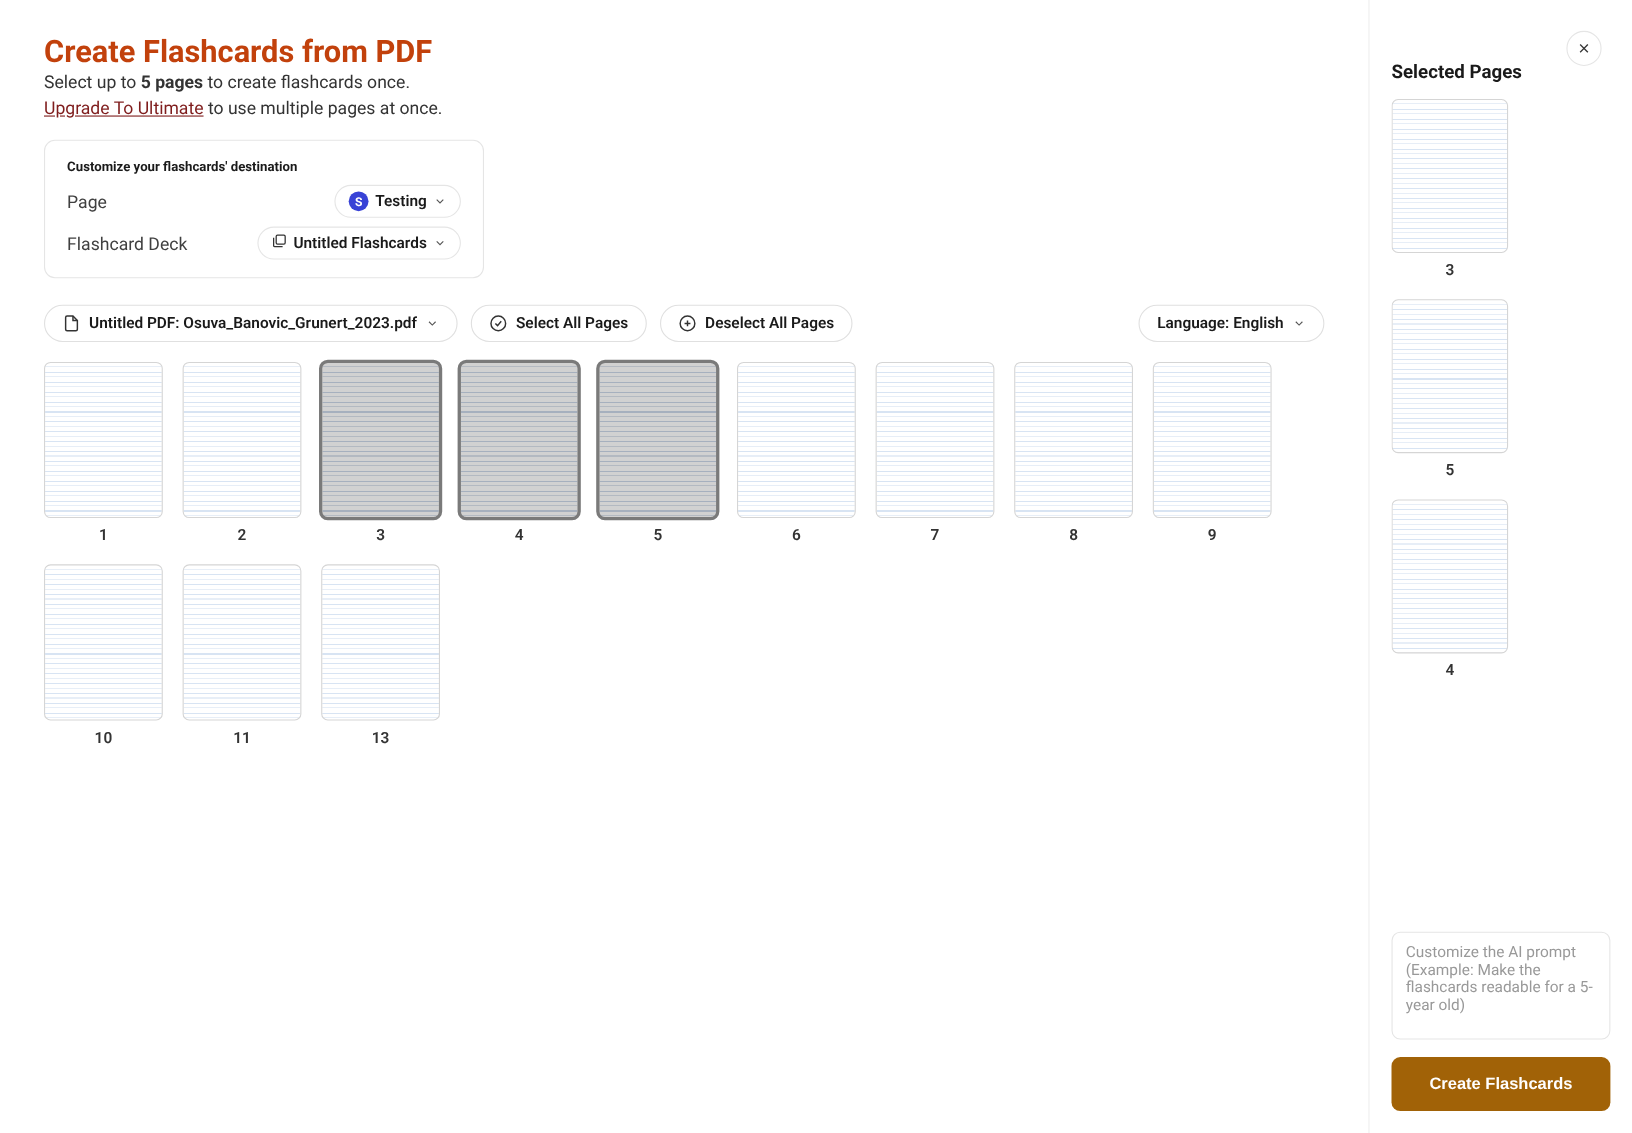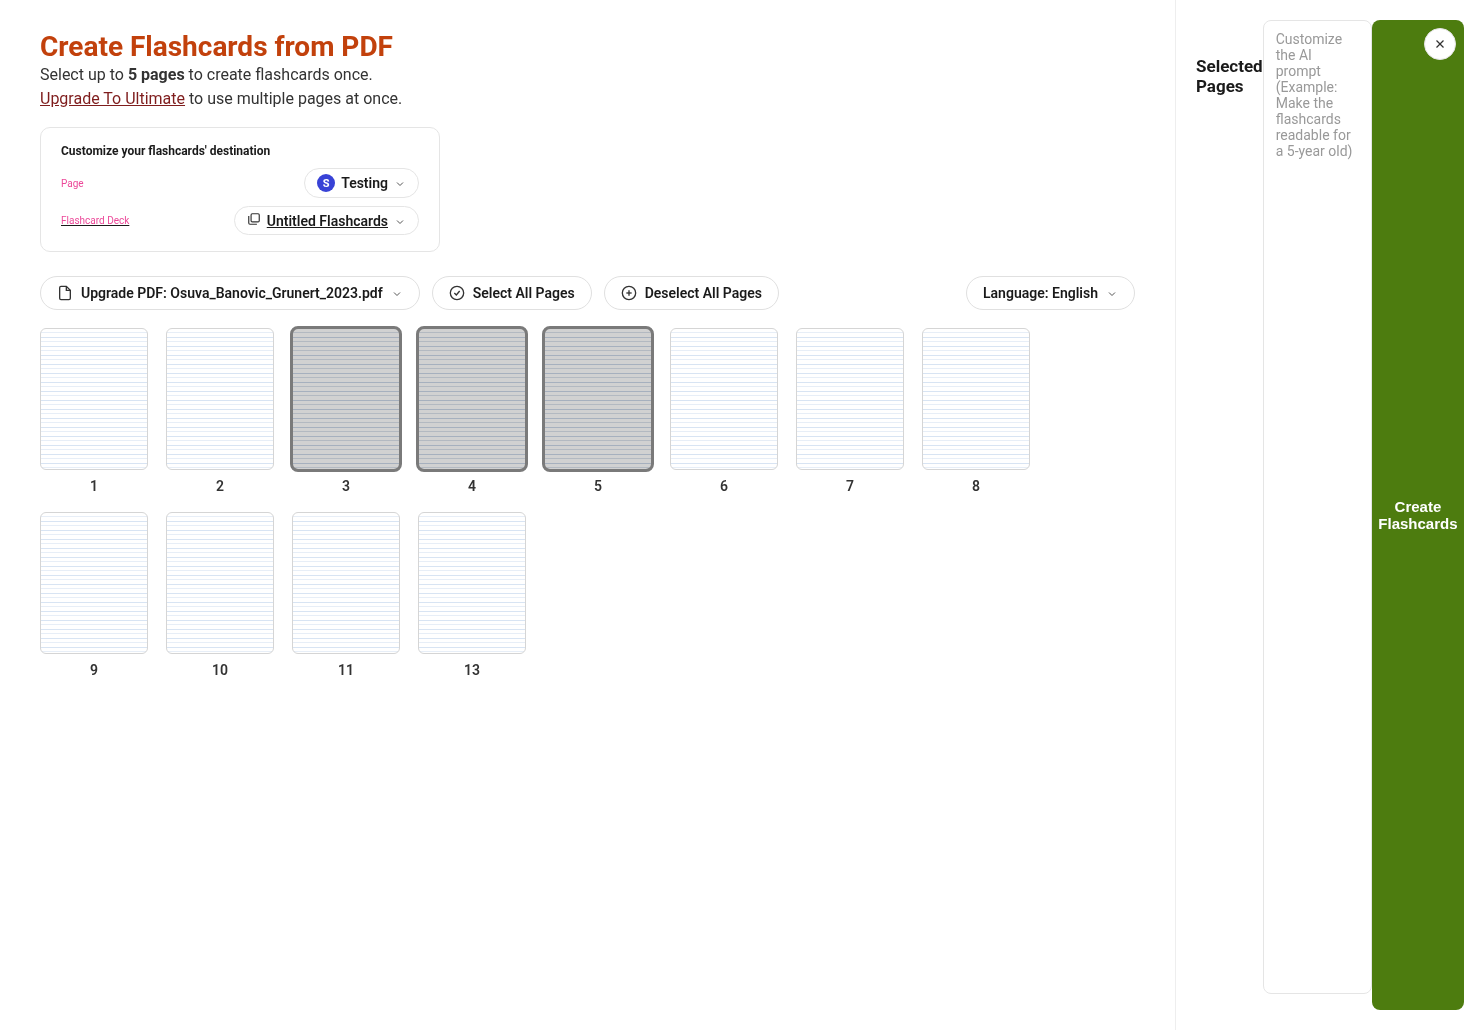--- a/index.html
+++ b/index.html
@@ -7,53 +7,53 @@
       font-family: -apple-system, BlinkMacSystemFont, "Segoe UI", Roboto, Helvetica, Arial, sans-serif;
       background: #fff;
       color: #1a1a1a;
       width: 1484px;
       height: 1030px;
       overflow: hidden;
       position: relative;
     }
     .container { display: flex; height: 100%; position: relative; }
     .left-panel { flex: 1; padding: 30px 40px 20px 40px; overflow-y: auto; }
-    .right-panel { width: 309px; border-left: 1px solid #eee; display: flex; flex-direction: row; padding: 20px; }
+    .right-panel { width: 240px; border-left: 1px solid #eee; display: flex; flex-direction: column; padding: 20px; }
     .close-btn { position: absolute; top: 28px; right: 28px; width: 32px; height: 32px; border-radius: 50%; border: 1px solid #e5e5e5; background: #fff; display: flex; align-items: center; justify-content: center; cursor: pointer; }
     .close-btn svg { width: 14px; height: 14px; stroke: #333; stroke-width: 2; }
     h1.title { font-size: 28px; font-weight: 700; color: #c2410c; }
     .subtitle { font-size: 16px; color: #333; line-height: 1.5; }
     .subtitle .bold { font-weight: 700; }
     .upgrade-link { color: #7f1d1d; text-decoration: underline; cursor: pointer; }
     .dest-box { border: 1px solid #e5e5e5; border-radius: 10px; padding: 16px 20px; margin-top: 16px; max-width: 400px; }
     .dest-title { font-weight: 700; font-size: 12px; margin-bottom: 10px; }
     .dest-row { display: flex; align-items: center; justify-content: space-between; margin-bottom: 8px; }
-    .dest-row:last-child { margin-bottom: 0; text-decoration: underline; }
-    .dest-label { font-size: 10px; color: #ec4899; }
+    .dest-row:last-child { margin-bottom: 0; }
+    .dest-label { font-size: 16px; color: #404040; }
     .pill { display: inline-flex; align-items: center; gap: 6px; border: 1px solid #e5e5e5; border-radius: 999px; padding: 5px 12px; font-size: 14px; font-weight: 600; cursor: pointer; background: #fff; }
     .pill .s-badge { width: 18px; height: 18px; background: #3842d6; color: #fff; border-radius: 50%; display: inline-flex; align-items: center; justify-content: center; font-size: 11px; font-weight: 700; }
     .chevron { width: 12px; height: 12px; }
     .chevron svg { width: 100%; height: 100%; stroke: #555; stroke-width: 2; fill: none; }
     .toolbar { display: flex; align-items: center; gap: 12px; margin-top: 24px; margin-bottom: 18px; flex-wrap: wrap; }
     .tool-btn { display: inline-flex; align-items: center; gap: 8px; border: 1px solid #e0e0e0; border-radius: 999px; padding: 8px 16px; font-size: 14px; font-weight: 600; background: #fff; cursor: pointer; }
     .tool-btn .icon { width: 16px; height: 16px; display: inline-flex; align-items: center; justify-content: center; }
     .tool-btn .icon svg { width: 100%; height: 100%; stroke: #333; stroke-width: 2; fill: none; }
     .toolbar-spacer { flex: 1; }
     .thumbs-grid { display: flex; flex-wrap: wrap; gap: 18px; }
     .thumb-wrap { display: flex; flex-direction: column; align-items: center; gap: 8px; cursor: pointer; }
     .thumb { width: 108px; height: 142px; border: 1px solid #d5d5d5; border-radius: 6px; overflow: hidden; background: repeating-linear-gradient(#fff 0px, #fff 3px, #e7eef7 3px, #e7eef7 4px, #fff 4px, #fff 8px, #d8e4f3 8px, #d8e4f3 9px); }
     .thumb.selected { outline: 3px solid #888; outline-offset: -1px; background: repeating-linear-gradient(#e8e8e8 0px, #e8e8e8 3px, #c7cdd6 3px, #c7cdd6 4px, #e8e8e8 4px, #e8e8e8 8px, #b8c4d3 8px, #b8c4d3 9px); filter: brightness(0.9); }
     .page-num { font-size: 14px; font-weight: 600; color: #333; }
     .right-title { font-size: 17px; font-weight: 700; margin-bottom: 14px; padding-top: 36px; }
     .sel-grid { display: flex; flex-wrap: wrap; gap: 18px; flex: 1; align-content: flex-start; overflow-y: auto; }
     .sel-thumb-wrap { display: flex; flex-direction: column; align-items: center; gap: 8px; }
     .sel-thumb { width: 106px; height: 140px; border: 1px solid #d5d5d5; border-radius: 6px; background: repeating-linear-gradient(#fff 0px, #fff 3px, #e7eef7 3px, #e7eef7 4px, #fff 4px, #fff 8px, #d8e4f3 8px, #d8e4f3 9px); }
     .prompt-box { border: 1px solid #e5e5e5; border-radius: 8px; min-height: 98px; padding: 10px 12px; font-size: 14px; color: #999; resize: none; width: 100%; font-family: inherit; margin-bottom: 16px; }
     .prompt-box::placeholder { color: #999; }
-    .create-btn { background: #4d7c0f; color: #fff; border: none; border-radius: 8px; padding: 2px 0; font-size: 15px; font-weight: 600; width: 100%; cursor: pointer; }
+    .create-btn { background: #a16207; color: #fff; border: none; border-radius: 8px; padding: 16px 0; font-size: 15px; font-weight: 600; width: 100%; cursor: pointer; }
     .doc-icon svg, .stack-icon svg { width: 14px; height: 14px; stroke: #333; stroke-width: 2; fill: none; }
   </style>
 </head>
 <body>
 
 <div class="container">
   <div class="left-panel">
     <h1 class="title">Create Flashcards from PDF</h1>
     <div class="subtitle">
       <span>Select up to </span><span class="bold">5 pages</span><span> to create flashcards once.</span>
@@ -90,21 +90,21 @@
     </div>
 
     <div class="toolbar">
       <span class="tool-btn">
         <span class="icon doc-icon">
             <svg viewBox="0 0 24 24">
               <path d="M14 2H6a2 2 0 0 0-2 2v16a2 2 0 0 0 2 2h12a2 2 0 0 0 2-2V8z"></path>
               <polyline points="14 2 14 8 20 8"></polyline>
             </svg>
           </span>
-        <span><span>Upgrade PDF: </span><span>Osuva_Banovic_Grunert_2023.pdf</span></span>
+        <span><span>Untitled PDF: </span><span>Osuva_Banovic_Grunert_2023.pdf</span></span>
         <span class="chevron"><svg viewBox="0 0 24 24">
               <polyline points="6 9 12 15 18 9"></polyline>
             </svg></span>
       </span>
       <span class="tool-btn">
         <span class="icon">
             <svg viewBox="0 0 24 24">
               <circle cx="12" cy="12" r="10"></circle>
               <polyline points="8 12 11 15 16 9"></polyline>
             </svg>

